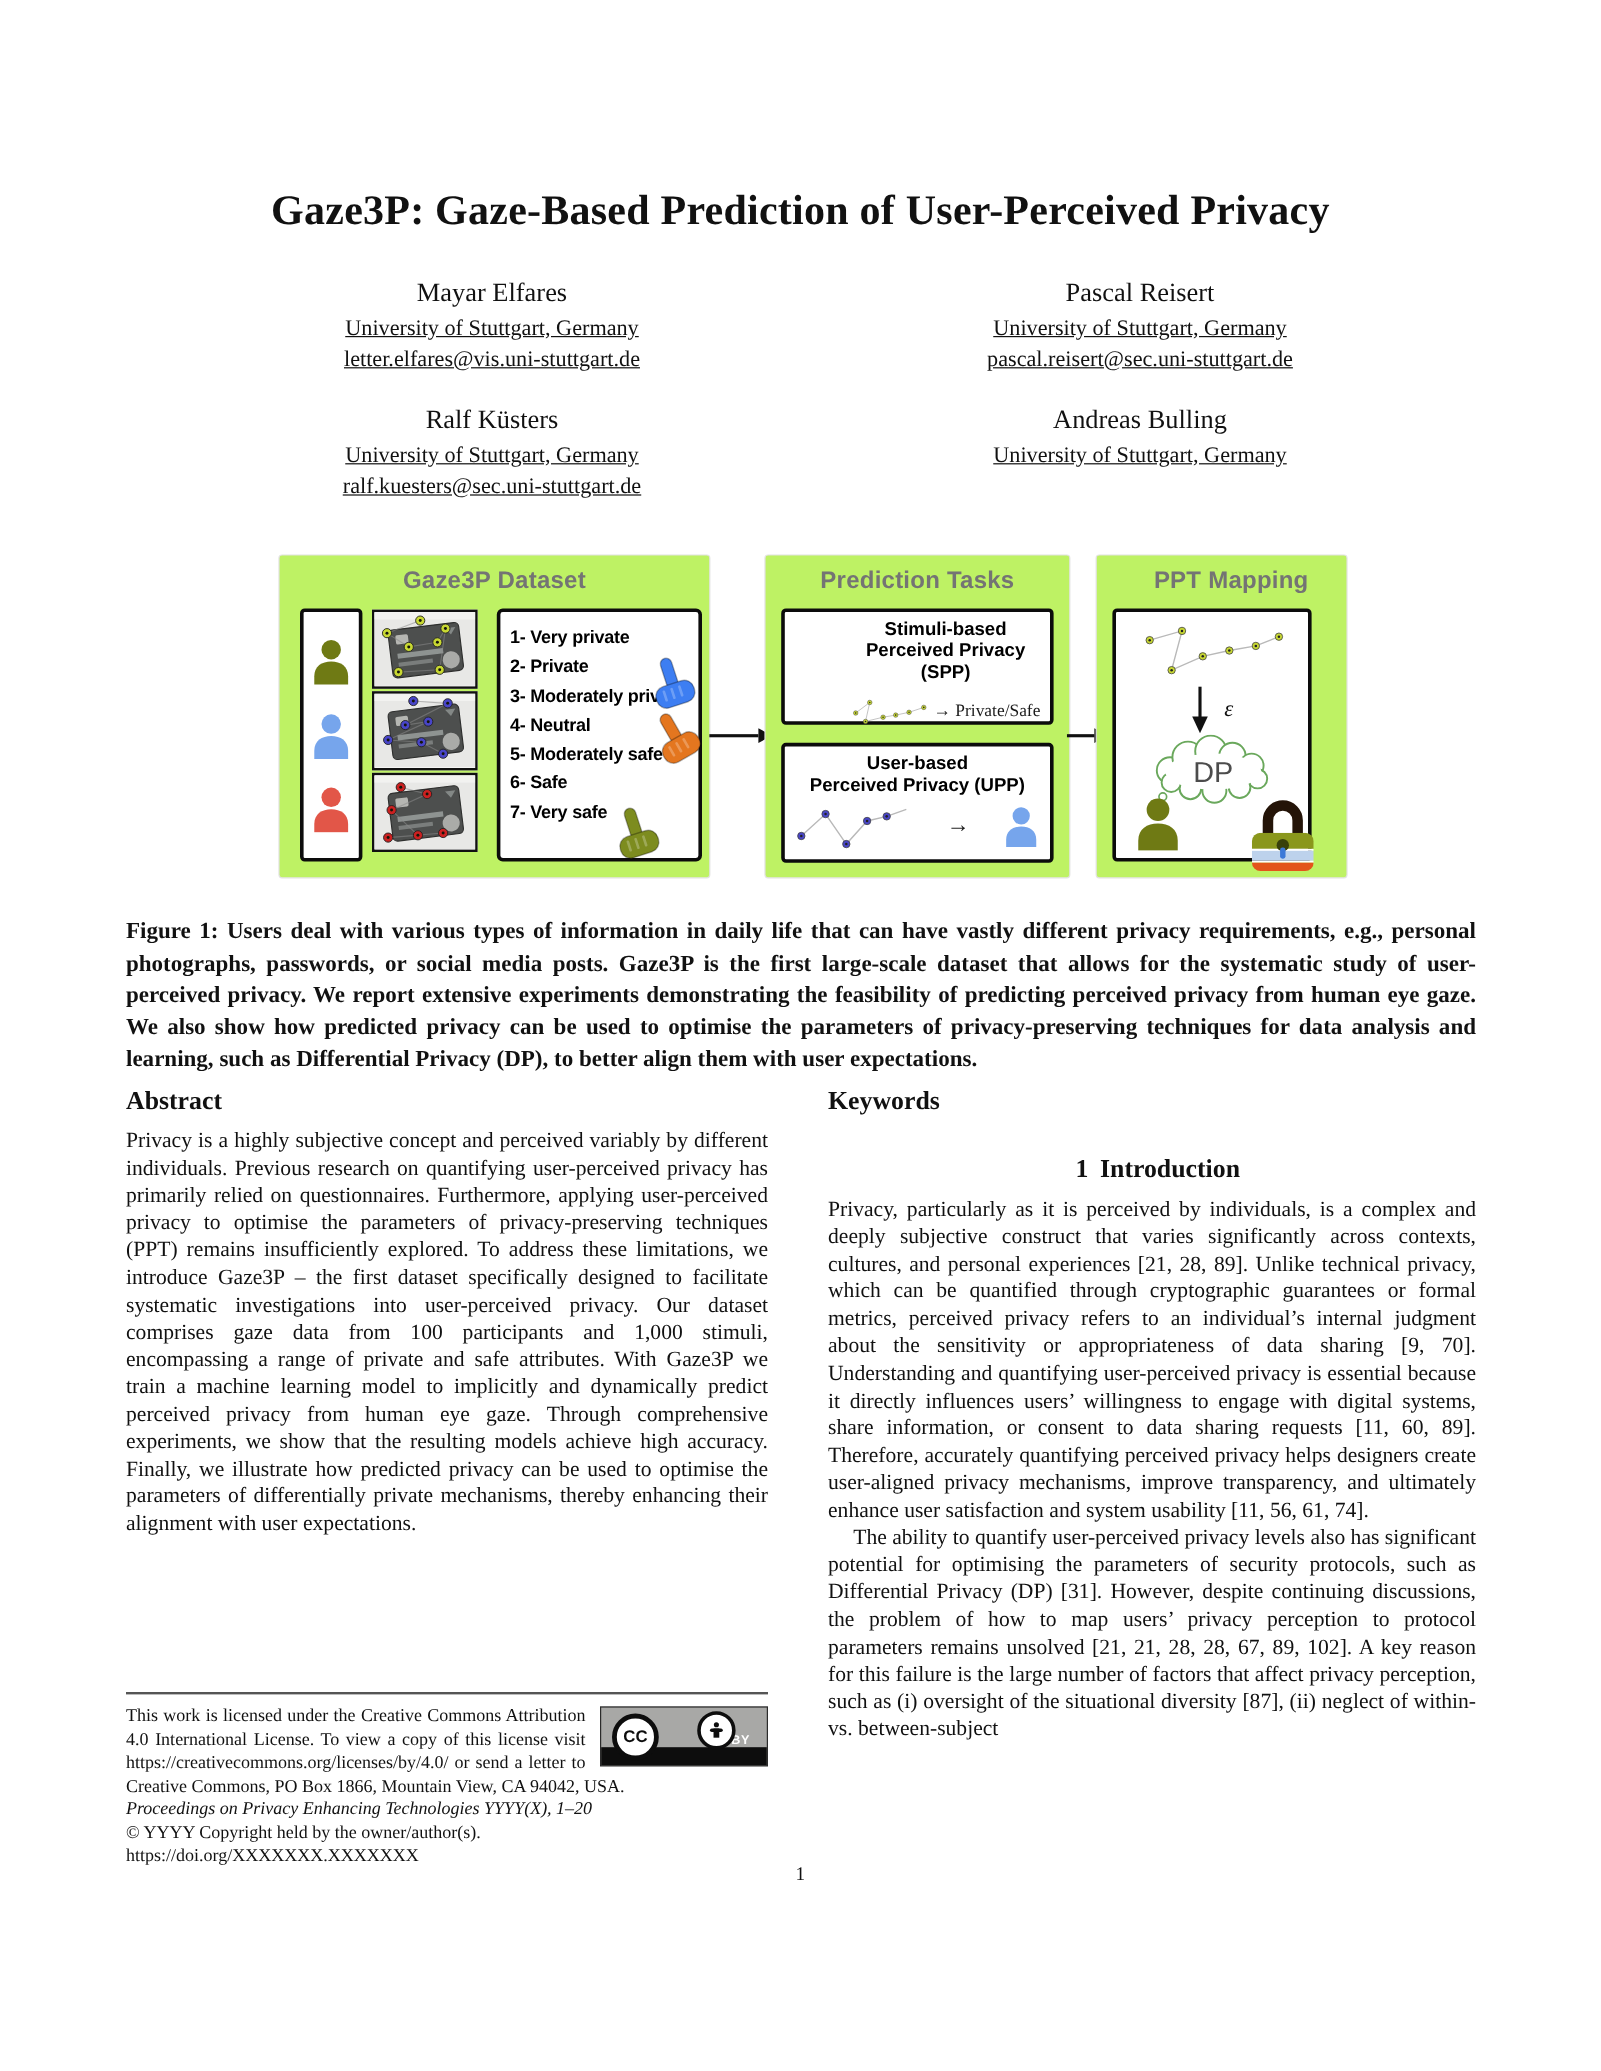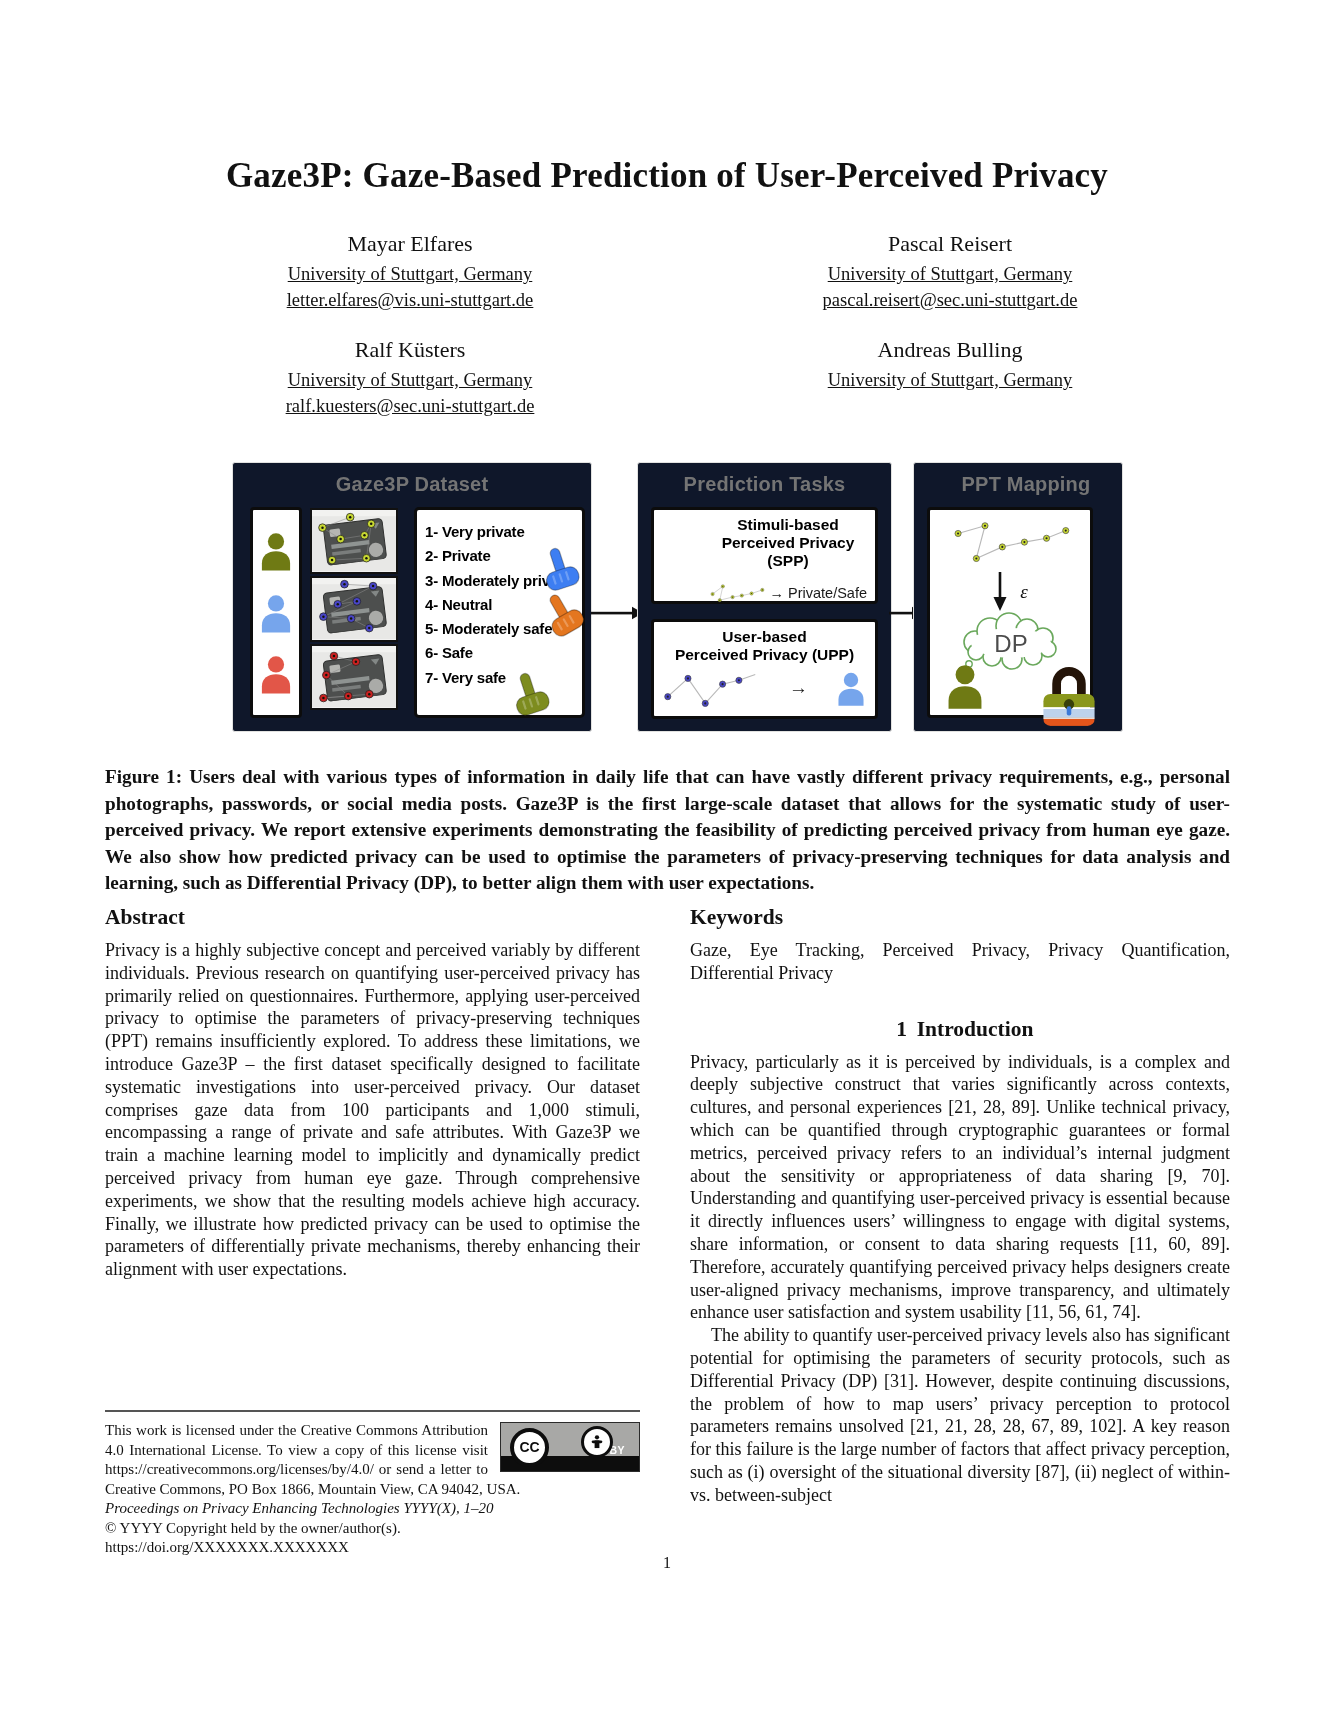--- a/index.html
+++ b/index.html
@@ -7,21 +7,21 @@
   .page{position:relative;width:1334px;height:1726px;background:#fff;margin:0 auto;overflow:hidden;
         font-family:"Liberation Serif","DejaVu Serif",serif;color:#111;}
   
   .title{position:absolute;left:0;top:154px;width:100%;text-align:center;margin:0;
          font-size:35px;line-height:44px;font-weight:bold;letter-spacing:.2px;}
   .author{position:absolute;width:500px;text-align:center;}
   .author .a-name{font-size:22px;line-height:27px;margin-bottom:5px;}
   .author .a-affil,.author .a-email{font-size:18.5px;line-height:25.5px;text-decoration:underline;}
   
   .fig{position:absolute;left:105px;top:462px;width:1125px;height:268px;}
-  .panel{position:absolute;top:0;height:268px;background:#0f172a;border:1px solid #e2e2e0;border-radius:3px;}
+  .panel{position:absolute;top:0;height:268px;background:#bef264;border:1px solid #e2e2e0;border-radius:3px;}
   #panel-dataset{left:127px;width:358px;}
   #panel-tasks{left:532px;width:253px;}
   #panel-ppt{left:808px;width:192px;padding-left:16px;}
   .panel-title{text-align:center;font-family:"Liberation Sans","DejaVu Sans",sans-serif;
                font-size:20px;line-height:24px;font-weight:bold;color:#747474;margin-top:9px;letter-spacing:.2px;}
   .person-box{position:absolute;left:17px;top:44px;width:52px;height:211px;background:#fff;
               border:3.5px solid #0c0c0c;border-radius:4px;box-sizing:border-box;
               display:flex;flex-direction:column;align-items:center;justify-content:space-evenly;}
   .person-box svg{width:36px;height:40px;}
   .cards{position:absolute;left:77px;top:45px;width:88px;}
@@ -43,21 +43,21 @@
   .fig-arrow{position:absolute;}
   #fig-arrow-1{left:486px;top:144px;}
   #fig-arrow-2{left:784px;top:144px;}
   .taskbox{position:absolute;left:13px;width:227px;background:#fff;border:3.5px solid #0c0c0c;
            border-radius:4px;box-sizing:border-box;}
   #spp-box{top:44px;height:97px;padding-left:47px;}
   #upp-box{top:156px;height:100px;}
   .taskbox-title{margin-top:6px;text-align:center;font-family:"Liberation Sans","DejaVu Sans",sans-serif;
                  font-weight:bold;font-size:15.5px;line-height:18px;color:#000;}
   .taskbox-row{display:flex;align-items:center;justify-content:space-between;padding:4px 8px 0 8px;}
-  .task-label{font-family:Liberation Sans, sans-serif;font-size:14.5px;color:#1a1a1a;white-space:nowrap;}
+  .task-label{font-family:Liberation Serif, serif;font-size:14.5px;color:#1a1a1a;white-space:nowrap;}
   .upp-arrow{font-family:"Liberation Sans","DejaVu Sans",sans-serif;font-size:19px;color:#1a1a1a;}
   #ppt-box{position:absolute;left:13px;top:44px;width:166px;height:211px;background:#fff;
            border:3.5px solid #0c0c0c;border-radius:4px;box-sizing:border-box;}
   .ppt-scan{display:block;margin:10px auto 0;}
   .eps-row{display:flex;justify-content:center;align-items:center;gap:12px;margin-top:2px;}
   .eps{font-style:italic;font-size:19px;font-family:"Liberation Serif",serif;color:#111;}
   .cloud{display:block;margin:0 auto;}
   .ppt-person{position:absolute;left:14px;bottom:6px;width:42px;height:46px;}
   .ppt-lock{position:absolute;right:-8px;bottom:-14px;width:58px;height:68px;z-index:4;}
   .gaze-line{fill:none;stroke:#b9b9b9;stroke-width:1.2;}
@@ -363,21 +363,20 @@
 
   <p class="caption">Figure 1: Users deal with various types of information in daily life that can have vastly different privacy requirements, e.g., personal photographs, passwords, or social media posts. Gaze3P is the first large-scale dataset that allows for the systematic study of user-perceived privacy. We report extensive experiments demonstrating the feasibility of predicting perceived privacy from human eye gaze. We also show how predicted privacy can be used to optimise the parameters of privacy-preserving techniques for data analysis and learning, such as Differential Privacy (DP), to better align them with user expectations.</p>
 
   <div class="col" id="col-left">
     <h2>Abstract</h2>
     <p>Privacy is a highly subjective concept and perceived variably by different individuals. Previous research on quantifying user-perceived privacy has primarily relied on questionnaires. Furthermore, applying user-perceived privacy to optimise the parameters of privacy-preserving techniques (PPT) remains insufficiently explored. To address these limitations, we introduce Gaze3P – the first dataset specifically designed to facilitate systematic investigations into user-perceived privacy. Our dataset comprises gaze data from 100 participants and 1,000 stimuli, encompassing a range of private and safe attributes. With Gaze3P we train a machine learning model to implicitly and dynamically predict perceived privacy from human eye gaze. Through comprehensive experiments, we show that the resulting models achieve high accuracy. Finally, we illustrate how predicted privacy can be used to optimise the parameters of differentially private mechanisms, thereby enhancing their alignment with user expectations.</p>
   </div>
 
   <div class="col" id="col-right">
     <h2>Keywords</h2>
-    <p>Gaze, Eye Tracking, Perceived Privacy, Privacy Quantification, Differential Privacy</p>
     <h2 class="sec-head"><span class="sec-num">1</span><span>Introduction</span></h2>
     <p>Privacy, particularly as it is perceived by individuals, is a complex and deeply subjective construct that varies significantly across contexts, cultures, and personal experiences [21, 28, 89]. Unlike technical privacy, which can be quantified through cryptographic guarantees or formal metrics, perceived privacy refers to an individual’s internal judgment about the sensitivity or appropriateness of data sharing [9, 70]. Understanding and quantifying user-perceived privacy is essential because it directly influences users’ willingness to engage with digital systems, share information, or consent to data sharing requests [11, 60, 89]. Therefore, accurately quantifying perceived privacy helps designers create user-aligned privacy mechanisms, improve transparency, and ultimately enhance user satisfaction and system usability [11, 56, 61, 74].</p>
     <p class="indent">The ability to quantify user-perceived privacy levels also has significant potential for optimising the parameters of security protocols, such as Differential Privacy (DP) [31]. However, despite continuing discussions, the problem of how to map users’ privacy perception to protocol parameters remains unsolved [21, 21, 28, 28, 67, 89, 102]. A key reason for this failure is the large number of factors that affect privacy perception, such as (i) oversight of the situational diversity [87], (ii) neglect of within- vs. between-subject</p>
   </div>
 
   <div class="license">
     <div class="cc-badge">
       <div class="cc-band"></div>
       <div class="by-label">BY</div>
       <div class="cc-circle">CC</div>

